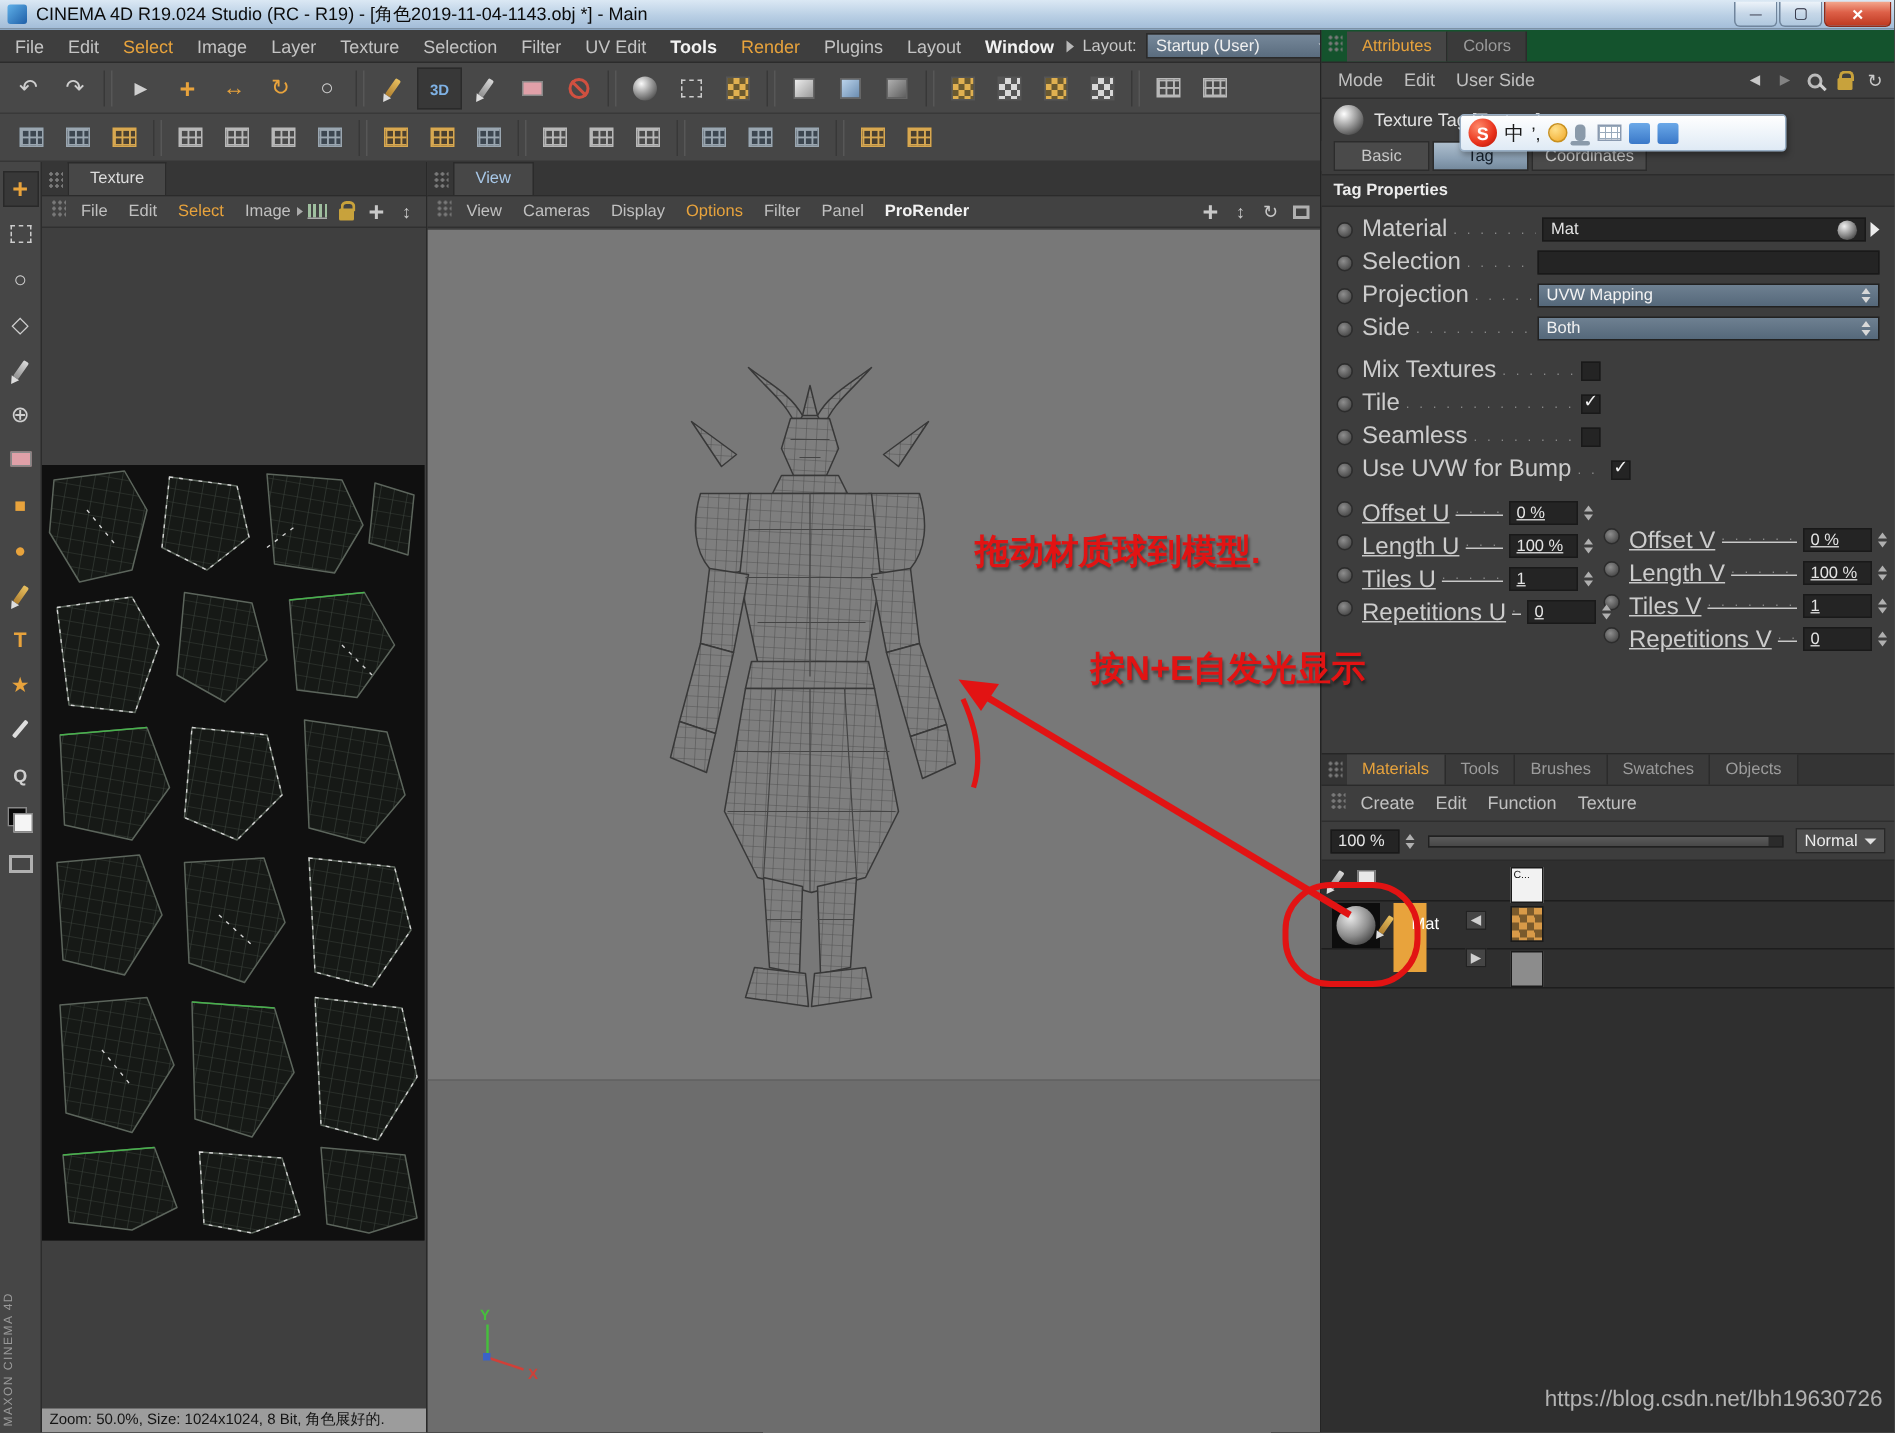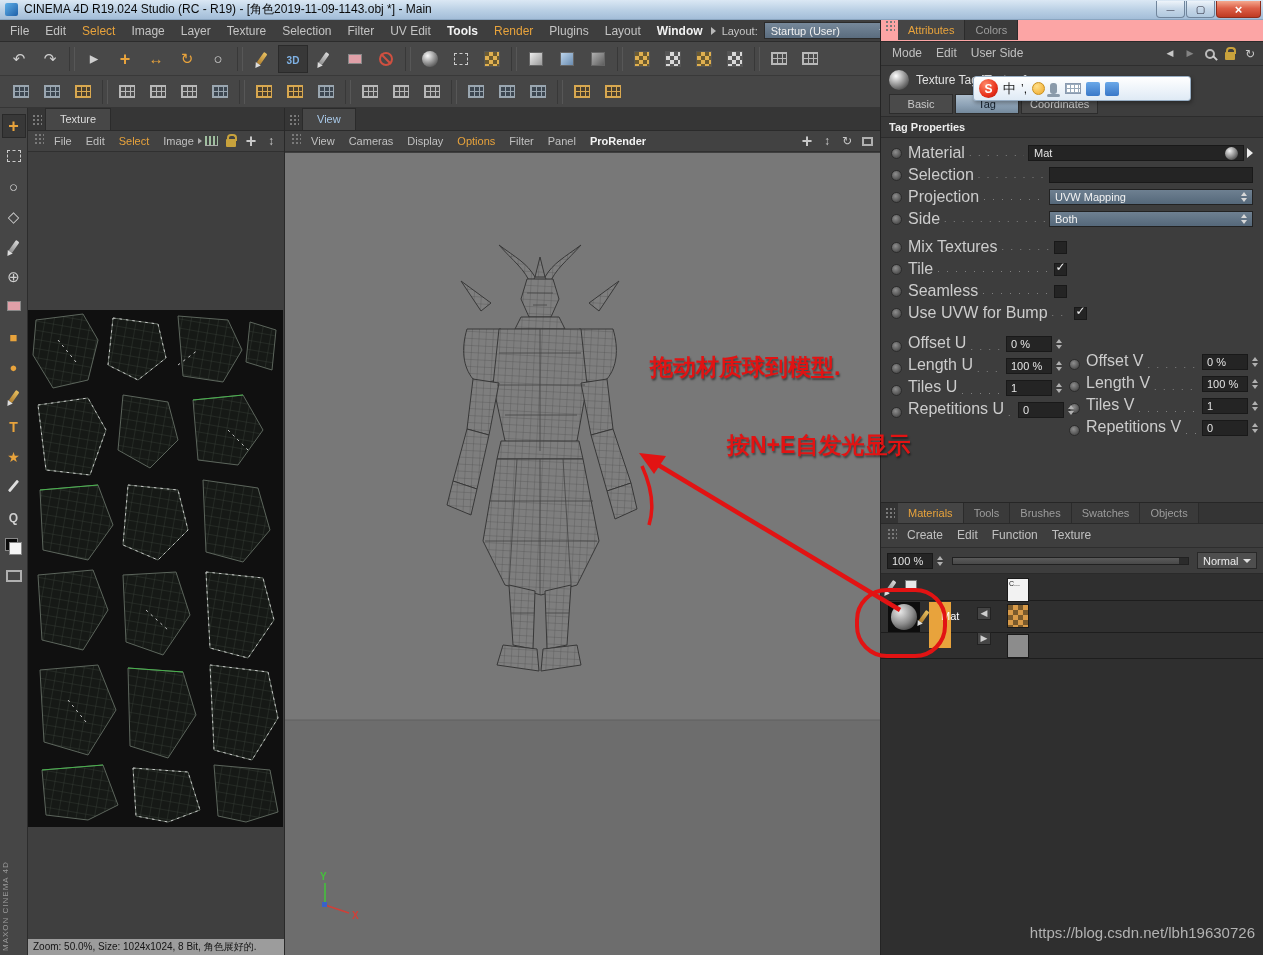--- a/index.html
+++ b/index.html
@@ -111,52 +111,52 @@
   #uv-canvas{position:absolute;left:0;top:202px;width:255px;height:517px;background:#101010;}
   .texture-status{position:absolute;left:0;bottom:0;width:100%;height:16px;background:#9c9c9c;color:#141414;
     font-size:10px;line-height:16px;padding-left:5px;white-space:nowrap;overflow:hidden;}
 
   
   #view-panel{position:absolute;left:285px;top:108px;width:595px;height:847px;background:#3f3f3f;}
   #viewport{position:absolute;left:0;top:45px;width:595px;height:802px;}
 
   
   #right-panel{position:absolute;left:880px;top:20px;width:383px;height:935px;background:#3d3d3d;border-left:1px solid #242424;}
-  .attr-tabs{position:absolute;left:0;top:0;width:100%;height:22px;background:#fca5a5;border-bottom:1px solid #2a2a2a;display:flex;align-items:flex-start;}
+  .attr-tabs{position:absolute;left:0;top:0;width:100%;height:22px;background:#14532d;border-bottom:1px solid #2a2a2a;display:flex;align-items:center;}
   .tab{padding:0 10px;line-height:20px;font-size:11px;color:#9c9c9c;background:#3a3a3a;border-right:1px solid #2b2b2b;white-space:nowrap;}
   .tab.sel{background:#454545;color:var(--accent-orange,#e8a33c);}
   .attr-menu{position:absolute;left:0;top:22px;width:100%;height:24px;background:#3e3e3e;border-bottom:1px solid #2e2e2e;display:flex;align-items:center;padding-left:4px;}
   .attr-obj{position:absolute;left:0;top:46px;width:100%;height:28px;display:flex;align-items:center;padding-left:8px;gap:7px;}
   .obj-sphere{width:20px;height:20px;border-radius:50%;background:radial-gradient(circle at 35% 30%,#fff,#9a9a9a 45%,#1e1e1e);flex:none;}
   .obj-label{font-size:12px;color:#e2e2e2;white-space:nowrap;}
   .attr-subtabs{position:absolute;left:0;top:74px;width:100%;height:20px;display:flex;padding-left:8px;gap:2px;background:#3d3d3d;}
   .subtab{min-width:64px;text-align:center;line-height:18px;font-size:11px;color:#c8c8c8;background:#4a4a4a;border:1px solid #2c2c2c;padding:0 8px;}
   .subtab.sel{background:linear-gradient(#aebfce,var(--selected-tab-blue,#8ba0b4) 60%,#74899c);color:#141f2b;}
   .attr-section{position:absolute;left:0;top:96px;width:100%;height:22px;background:#383838;border-top:1px solid #2c2c2c;border-bottom:1px solid #2c2c2c;
     display:flex;align-items:center;padding-left:8px;font-weight:bold;font-size:11px;color:#ececec;}
   #tag-props{position:absolute;left:0;top:120px;width:100%;padding:2px 10px 0 10px;display:flex;flex-direction:column;}
   .prow{display:flex;align-items:center;height:22px;}
   .pcirc{width:11px;height:11px;border-radius:50%;background:radial-gradient(circle at 40% 35%,#8e8e8e,#4c4c4c 75%);border:1px solid #2c2c2c;margin-right:6px;flex:none;}
   .plabel{font-size:16px;color:#cccccc;white-space:nowrap;}
   .dots{flex:1;overflow:hidden;white-space:nowrap;color:#8a8a8a;font-size:9px;letter-spacing:2px;margin:0 4px;min-width:6px;}
   .dots::after{content:". . . . . . . . . . . . . . . . . . . . . . . .";}
   .pfield{height:16px;background:#242424;border:1px solid #191919;display:flex;align-items:center;padding:0 5px;font-size:11px;color:#e4e4e4;}
-  .pfield.wide{width:204px;margin-left:auto;flex:none;}
+  .pfield.wide{width:228px;margin-left:auto;flex:none;}
   .pfield.narrow{width:216px;}
   .pfield.blue{background:linear-gradient(#6e8091,#55687a);border-color:#222;color:#f2f2f2;}
   .pval{white-space:nowrap;}
   .mini-sphere{margin-left:auto;width:13px;height:13px;border-radius:50%;background:radial-gradient(circle at 35% 30%,#f0f0f0,#8a8a8a 50%,#202020);flex:none;}
   .side-arrow{width:0;height:0;border-left:6px solid #ececec;border-top:5px solid transparent;border-bottom:5px solid transparent;margin-left:3px;flex:none;}
   .dd-ud{margin-left:auto;display:flex;flex-direction:column;gap:2px;}
   .dd-ud::before{content:"";width:0;height:0;border-bottom:4px solid #d8d8d8;border-left:3px solid transparent;border-right:3px solid transparent;}
   .dd-ud::after{content:"";width:0;height:0;border-top:4px solid #d8d8d8;border-left:3px solid transparent;border-right:3px solid transparent;}
   .cbrow{width:176px;}
   .cb{width:13px;height:13px;background:#242424;border:1px solid #191919;display:flex;align-items:center;justify-content:center;flex:none;}
   .cb.checked::after{content:"✓";color:#f2f2f2;font-size:12px;margin-top:-4px;}
-  .ngroup{display:flex;align-items:flex-end;width:172px;}
+  .ngroup{display:flex;align-items:flex-start;width:172px;text-decoration:underline;}
   .ngroup.g2{width:190px;margin-left:6px;margin-top:36px;}
   .nfield{width:46px;height:16px;background:#242424;border:1px solid #191919;font-size:11px;color:#e4e4e4;display:flex;align-items:center;padding:0 4px;margin-left:auto;flex:none;}
   .stepper{width:9px;height:16px;margin-left:2px;display:flex;flex-direction:column;justify-content:center;align-items:center;gap:2px;flex:none;}
   .stepper::before{content:"";width:0;height:0;border-bottom:4px solid #b0b0b0;border-left:3px solid transparent;border-right:3px solid transparent;}
   .stepper::after{content:"";width:0;height:0;border-top:4px solid #b0b0b0;border-left:3px solid transparent;border-right:3px solid transparent;}
 
   
   .mat-tabs{position:absolute;left:0;top:482px;width:100%;height:22px;background:#343434;border-top:1px solid #262626;border-bottom:1px solid #2a2a2a;display:flex;align-items:flex-end;}
   .mat-menu{position:absolute;left:0;top:504px;width:100%;height:24px;background:#3e3e3e;border-bottom:1px solid #2e2e2e;display:flex;align-items:center;padding-left:2px;}
   .mat-controls{position:absolute;left:0;top:528px;width:100%;height:26px;background:#3d3d3d;border-bottom:1px solid #2a2a2a;display:flex;align-items:center;padding:0 6px;}
@@ -203,21 +203,21 @@
     background-image:linear-gradient(#9ab 1px,transparent 1px),linear-gradient(90deg,#9ab 1px,transparent 1px);background-size:4px 4px;flex:none;}
   .ime-tile{width:14px;height:14px;background:linear-gradient(#6aa8e8,#3a78c8);border-radius:2px;flex:none;}
 </style>
 </head>
 <body>
 
 <div id="app">
 
   <div id="titlebar">
     <span class="app-icon"></span>
-    <span id="title-text">CINEMA 4D R19.024 Studio (RC - R19) - [角色2019-11-09-1143.obj *] - Main</span>
+    <span id="title-text">CINEMA 4D R19.024 Studio (RC - R19) - [角色2019-11-04-1143.obj *] - Main</span>
     <div id="win-buttons">
       <span class="winbtn min"></span>
       <span class="winbtn max"></span>
       <span class="winbtn close"></span>
     </div>
   </div>
 
   <div id="menubar">
     <span class="menu-item">File</span>
     <span class="menu-item">Edit</span>

